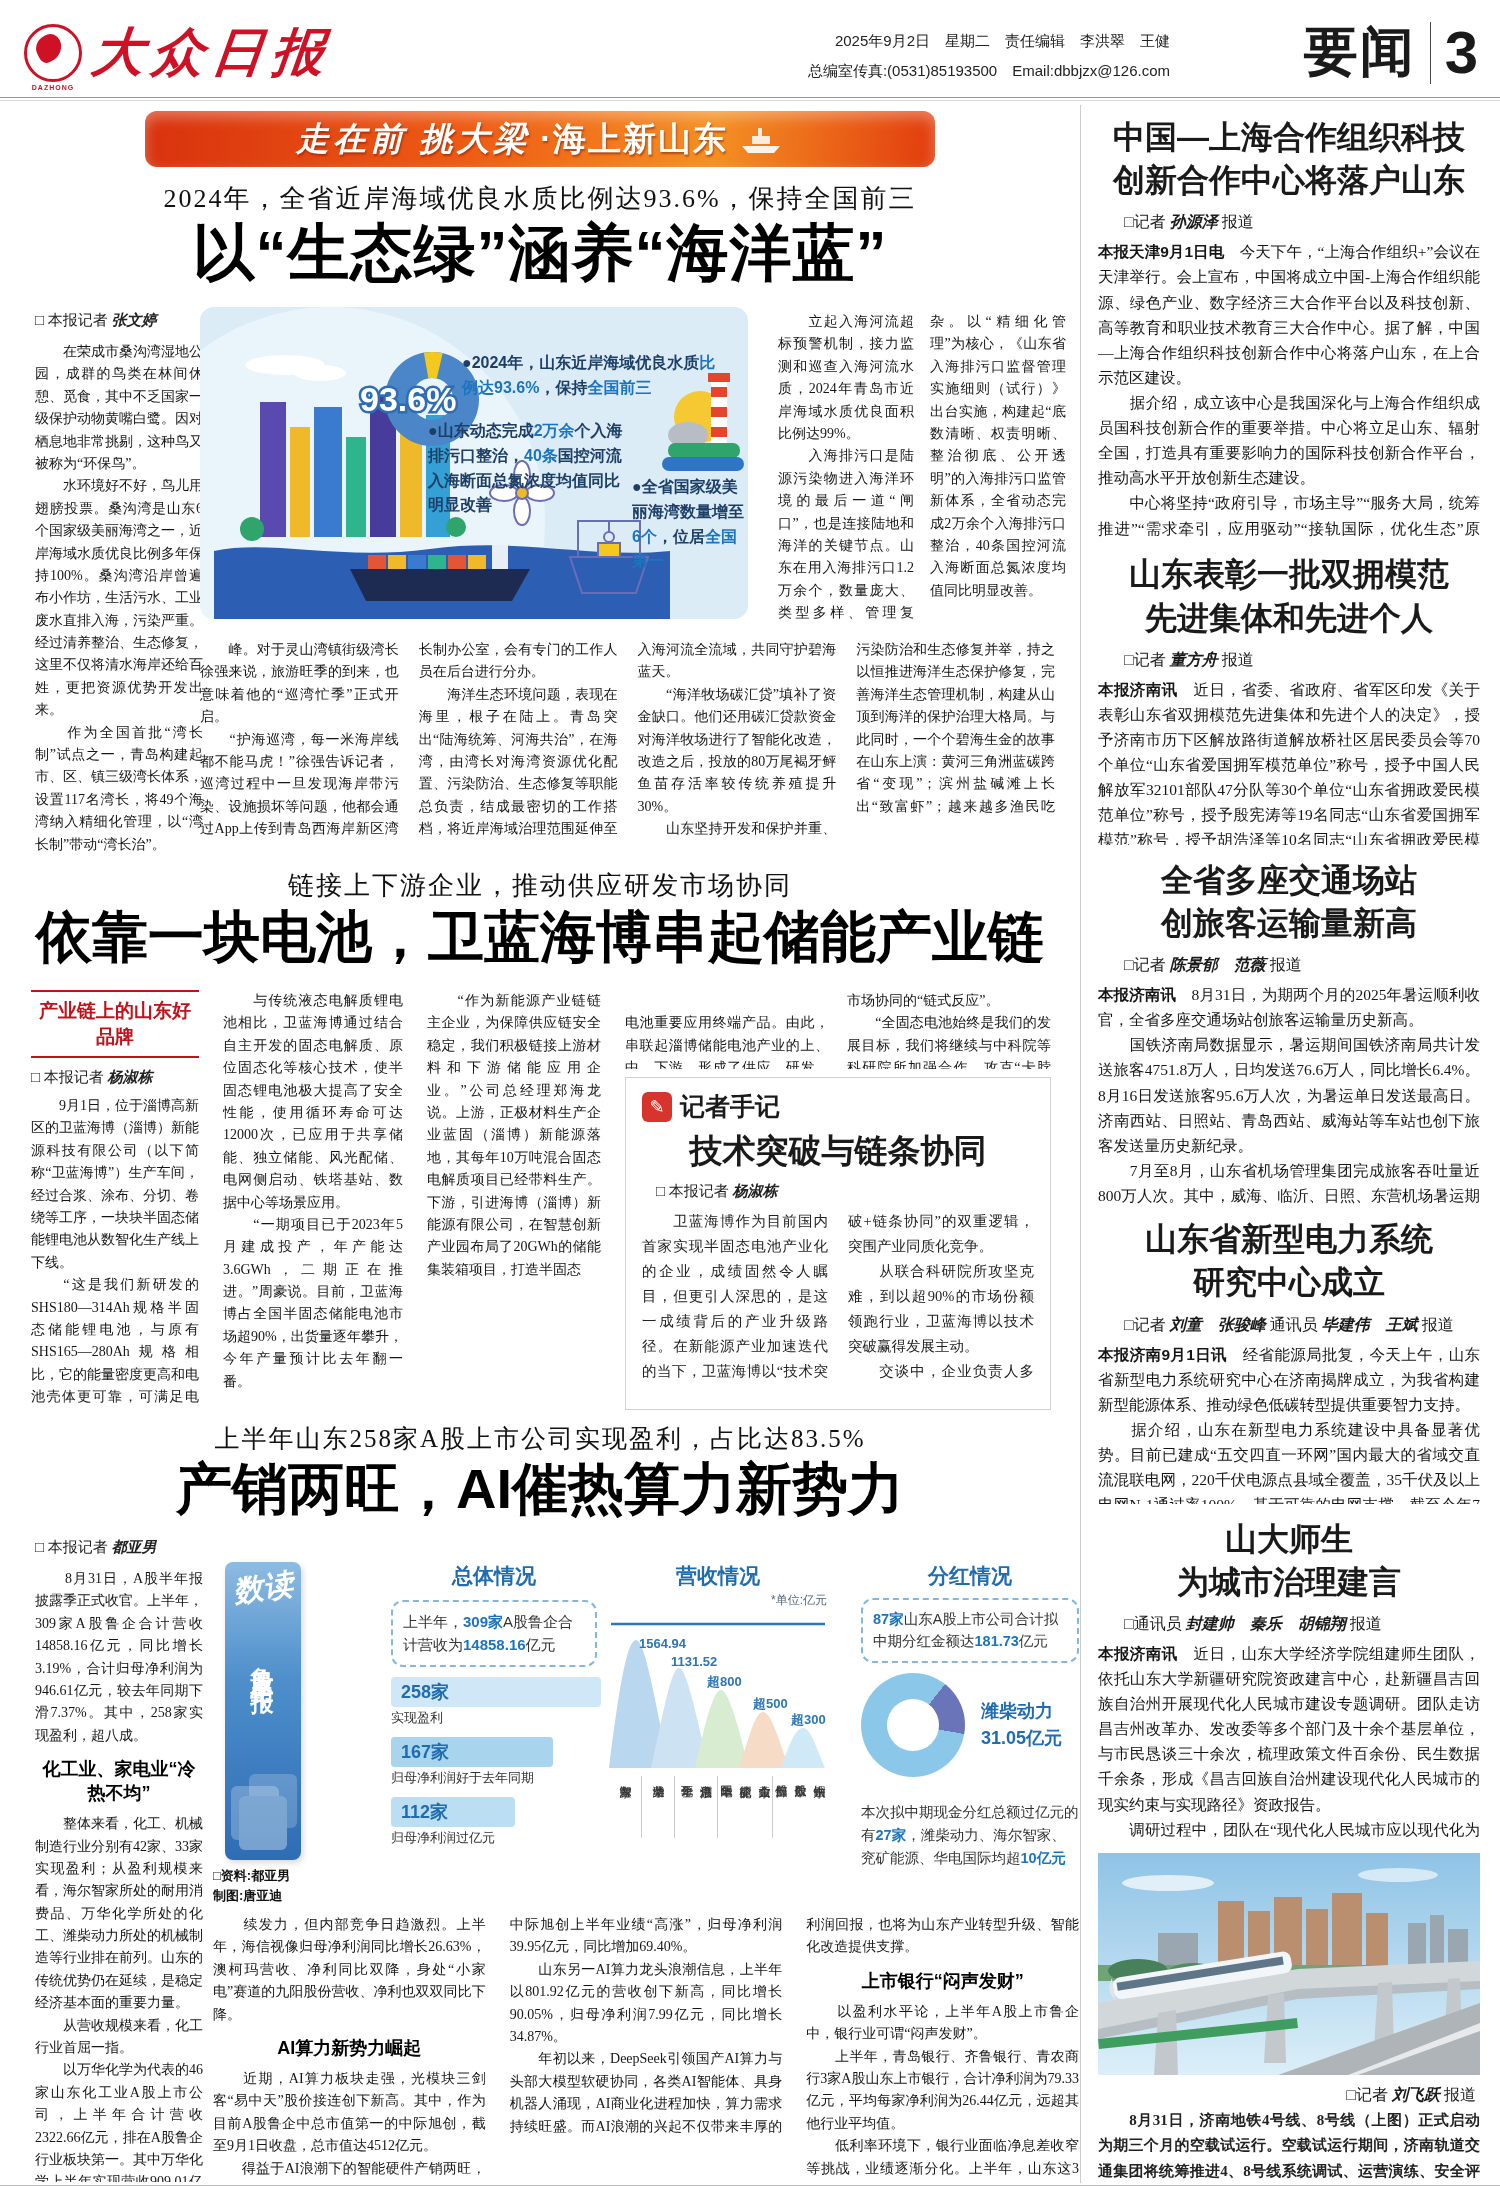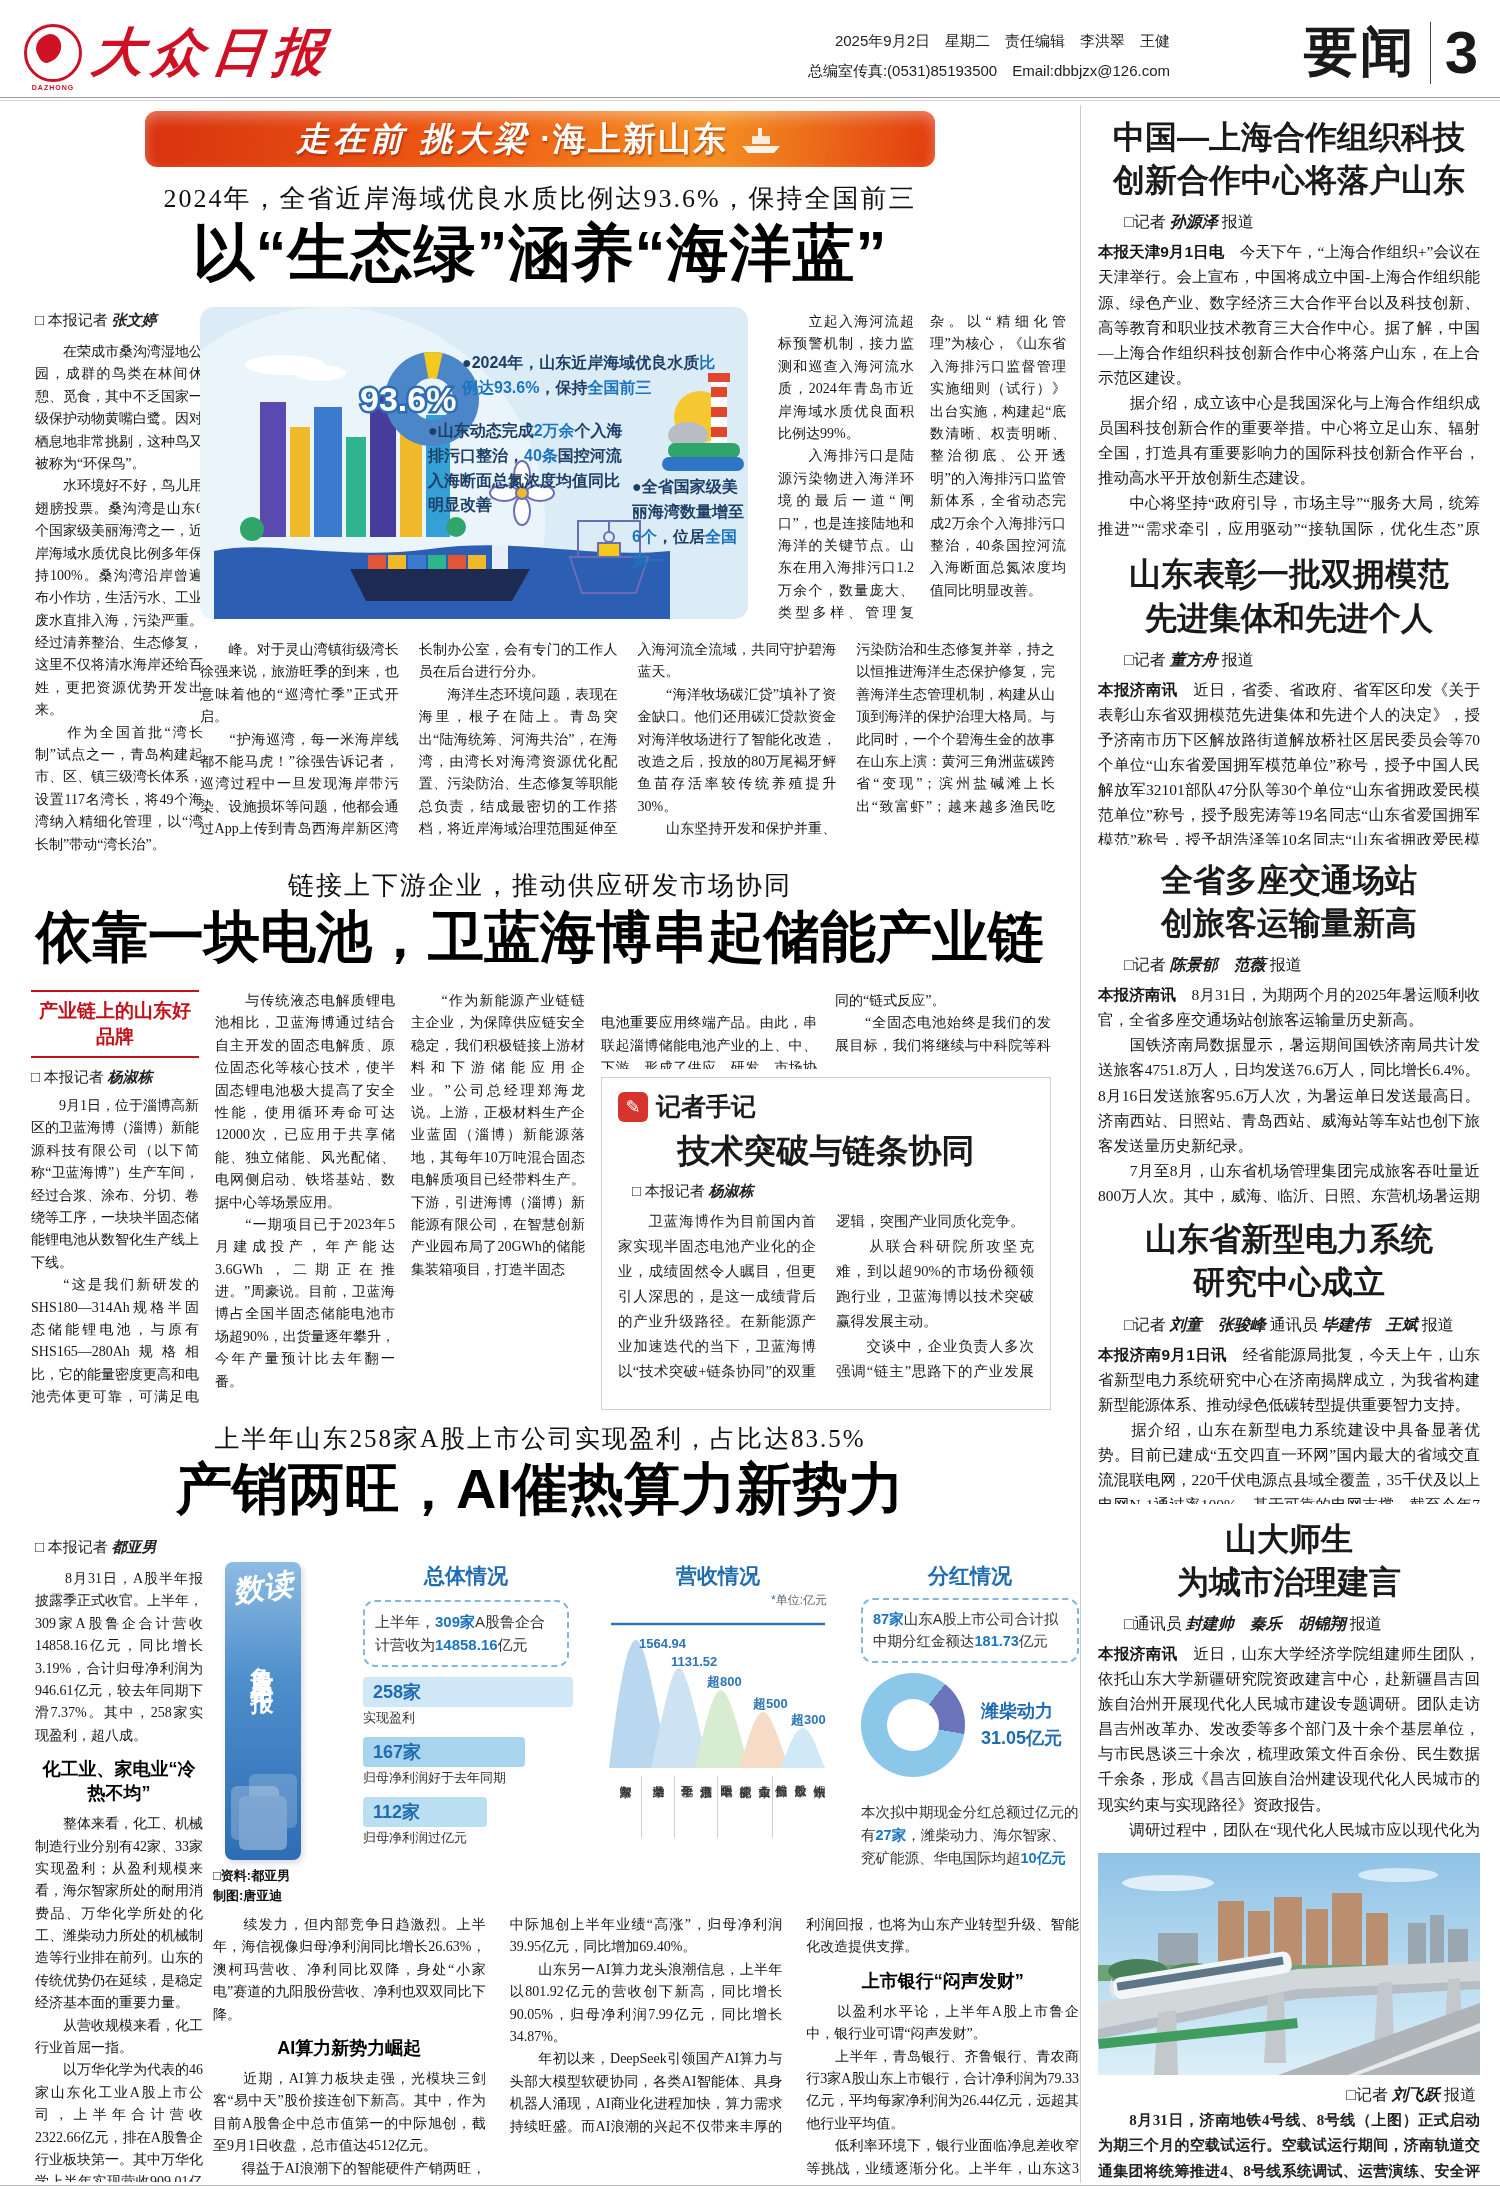--- a/index.html
+++ b/index.html
@@ -61,21 +61,21 @@
   .mi-b1{left:262px;top:44px;width:268px;}
   .mi-b2{left:228px;top:112px;width:198px;}
   .mi-b3{left:432px;top:168px;width:112px;}
   .m-colR{left:742px;top:206px;width:288px;height:322px;column-count:2;column-gap:16px;margin-left:11px;}
   .m-body{left:175px;top:534px;width:855px;height:218px;column-count:4;column-gap:20px;}
 
   
   .sec-batt{left:25px;top:868px;width:1030px;height:548px;}
   .bt-kicker{left:0;top:0;width:1030px;}
   .bt-head{left:0;top:32px;width:1030px;font-size:56px;letter-spacing:0;}
-  .bt-row{left:6px;top:122px;width:1020px;height:420px;display:flex;gap:16px;}
+  .bt-row{left:6px;top:122px;width:1020px;height:420px;display:flex;gap:24px;}
   .brand{color:#c3111b;font-weight:900;font-size:19px;font-family:"Liberation Sans",sans-serif;
          border-top:2px solid #c3111b;border-bottom:2px solid #c3111b;padding:6px 0;margin-bottom:10px;text-align:center;}
   .bt-c1{width:168px;}
   .bt-c2{width:180px;}
   .bt-c3{width:174px;}
   .bt-right{flex:1;display:flex;flex-direction:column;}
   .bt-top{column-count:2;column-gap:18px;height:96px;overflow:hidden;margin-bottom:8px;}
   .notes{border:1px solid #d0d0d0;padding:12px 16px;flex:1;background:#fff;}
   .notes-tag{display:flex;align-items:center;gap:8px;margin-bottom:4px;}
   .pen-badge{width:30px;height:30px;background:#d6342c;border-radius:6px;color:#fff;display:flex;
@@ -99,21 +99,21 @@
              line-height:1.05;transform:rotate(-8deg);}
   .rb-title{position:absolute;left:50%;top:86px;transform:translateX(-50%);writing-mode:vertical-rl;
             color:#fff;font-size:23px;font-weight:900;letter-spacing:6px;font-family:"Liberation Sans",sans-serif;}
   .rb-deco{position:absolute;left:14px;bottom:10px;width:48px;height:54px;background:rgba(255,255,255,.35);
            border-radius:6px;box-shadow:-8px -10px 0 rgba(255,255,255,.25),10px -22px 0 rgba(255,255,255,.2);}
   .credits{position:absolute;left:0;top:304px;width:160px;font-size:13px;font-weight:bold;color:#111;
            font-family:"Liberation Sans",sans-serif;line-height:1.5;}
   .ig-h{font-size:21px;font-weight:900;color:#1f6cb0;text-align:center;font-family:"Liberation Sans",sans-serif;}
   .dashbox{border:2px dashed #85b6dd;border-radius:12px;padding:8px 10px;font-size:15px;line-height:1.55;
            color:#333;font-family:"Liberation Sans",sans-serif;}
-  .ig-ov{position:absolute;left:150px;top:0;width:206px;}
+  .ig-ov{position:absolute;left:178px;top:0;width:206px;}
   .bar{height:30px;border-radius:4px;display:flex;align-items:center;padding-left:10px;
        color:#1f6cb0;font-weight:900;font-size:18px;font-family:"Liberation Sans",sans-serif;margin-top:10px;}
   .bar-label{font-size:13px;color:#333;margin-top:2px;font-family:"Liberation Sans",sans-serif;}
   .ig-rev{position:absolute;left:396px;top:0;width:218px;}
   .unit-note{position:absolute;right:0;top:30px;font-size:12px;color:#567;font-family:"Liberation Sans",sans-serif;}
   .rev-labels{display:flex;margin-top:2px;}
   .rev-g{display:flex;justify-content:center;gap:2px;border-left:1px solid #ccc;padding:0 3px;}
   .rev-g:first-child{border-left:none;}
   .rev-g span{writing-mode:vertical-rl;font-size:12px;height:62px;color:#333;font-family:"Liberation Sans",sans-serif;}
   .ig-dv{position:absolute;left:648px;top:0;width:218px;}

